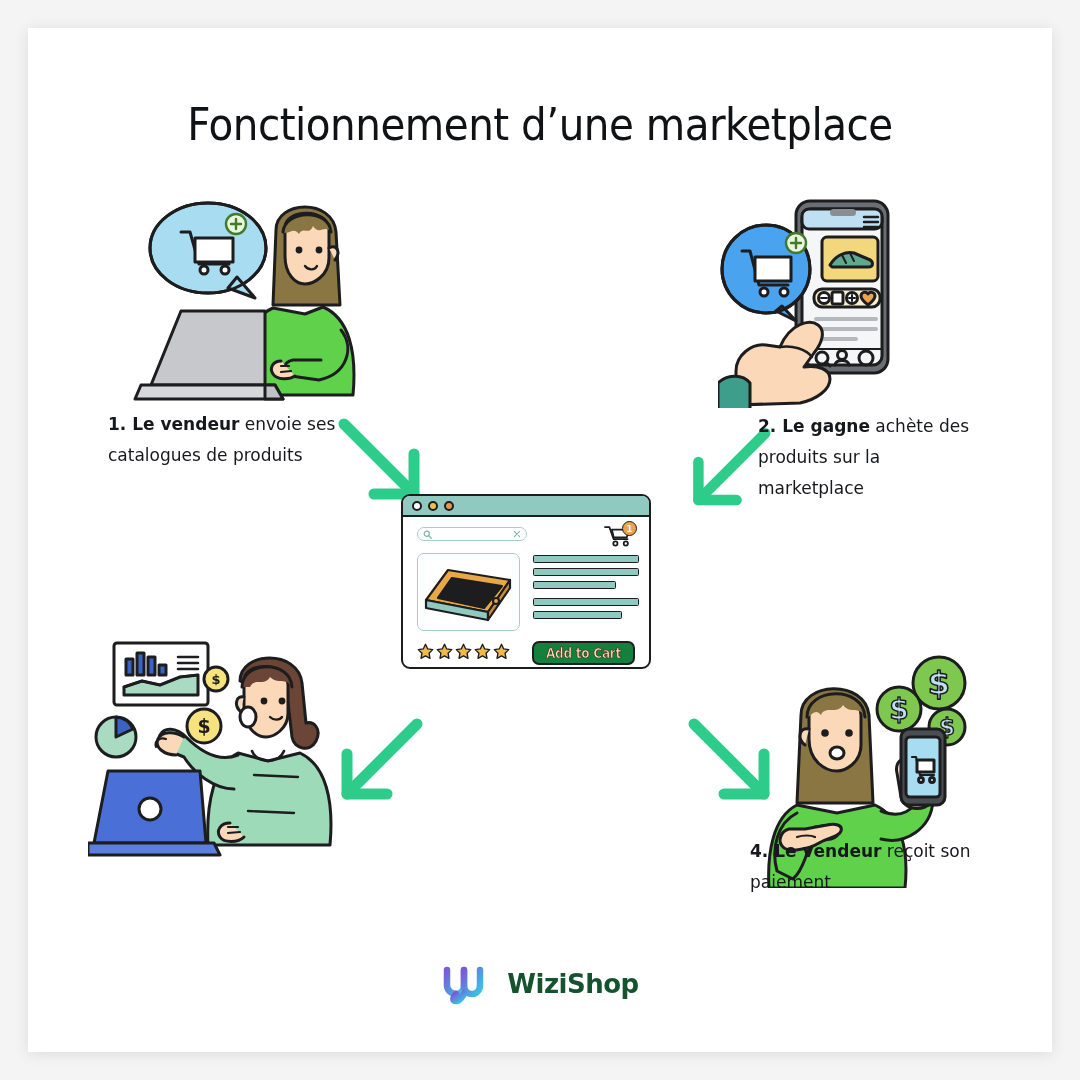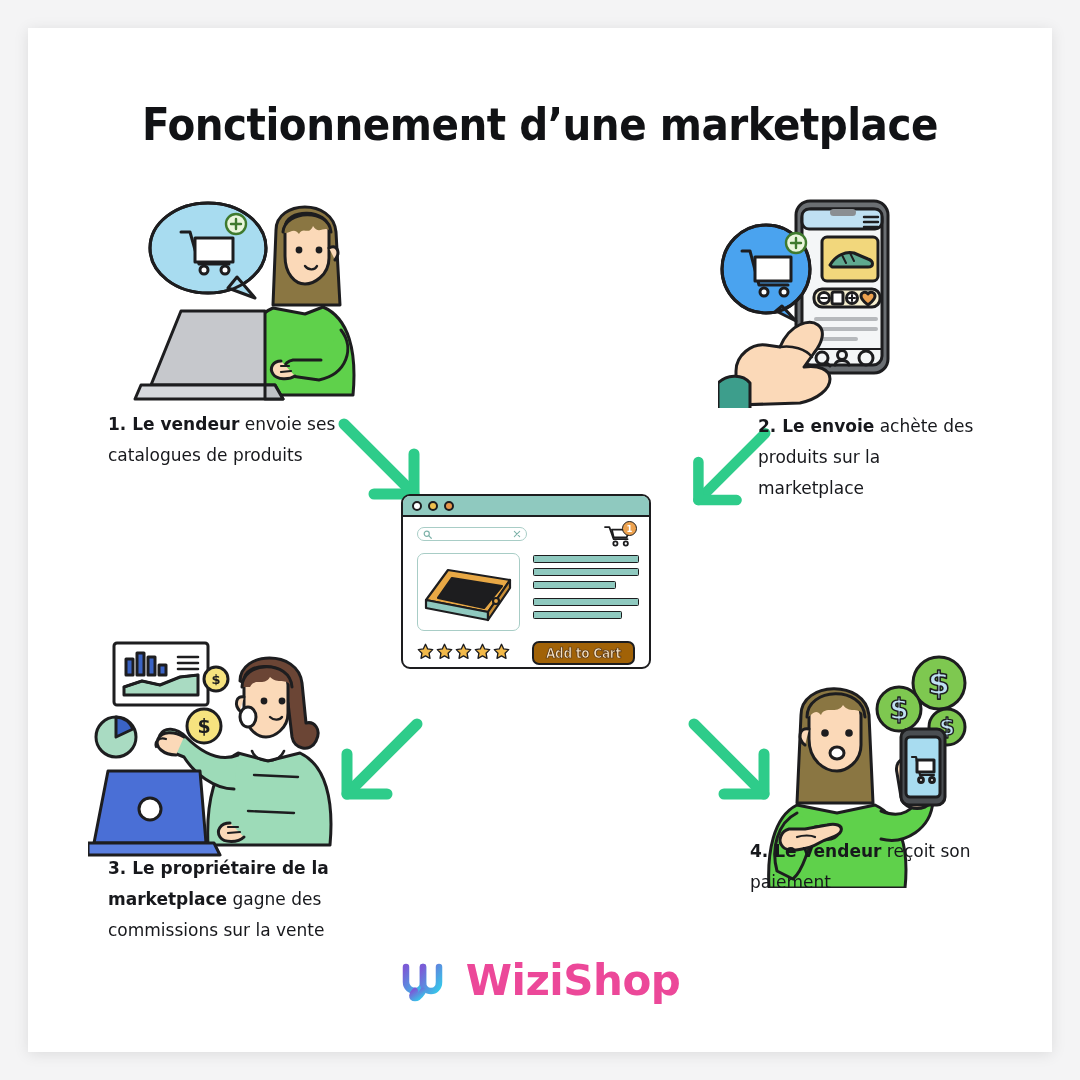--- a/index.html
+++ b/index.html
@@ -15,21 +15,21 @@
     width:1024px; height:1024px;
     background:#ffffff;
     box-shadow:0 2px 14px rgba(0,0,0,0.10);
   }
   .title {
     position:absolute;
     left:0; top:70px;
     width:100%;
     text-align:center;
     font-size:45px;
-    font-weight:bold;
+    font-weight:normal;
     color:#111215;
     letter-spacing:-0.5px;
     font-family:"DejaVu Sans Condensed","Liberation Sans", sans-serif;
   }
   .caption {
     position:absolute;
     font-size:17px;
     line-height:31px;
     color:#17181c;
     font-family:"DejaVu Sans","Liberation Sans", sans-serif;
@@ -96,37 +96,37 @@
     position:absolute; left:14px; top:36px;
     width:103px; height:78px;
     border:1.6px solid #a8cdc6; border-radius:7px;
   }
   .lines { position:absolute; left:130px; top:38px; width:106px; }
   .line { height:8px; background:#8fc9bf; border:1.5px solid #1d1d1f; border-radius:1.5px; margin-bottom:5px; }
   .stars { position:absolute; left:14px; top:126px; display:flex; gap:2px; }
   .atc {
     position:absolute; right:14px; top:124px;
     width:103px; height:24px;
-    background:#a16207; border:2.2px solid #1d1d1f;
+    background:#15803d; border:2.2px solid #1d1d1f;
     border-radius:7px;
     display:flex; align-items:center; justify-content:center;
     font-size:13.5px; font-weight:bold;
     color:#f6e2c2;
     -webkit-text-stroke:0.7px #4a2d14;
     font-family:"DejaVu Sans Condensed","Liberation Sans", sans-serif;
     letter-spacing:-0.3px;
   }
 
   
   .logo {
     position:absolute; left:0; bottom:47px; width:100%;
     display:flex; align-items:center; justify-content:center; gap:12px;
   }
   .logo-text {
-    font-size:42px; font-weight:bold; color:#ec4899;
+    font-size:26px; font-weight:bold; color:#14532d;
     font-family:"DejaVu Sans","Liberation Sans", sans-serif;
     letter-spacing:-0.5px;
   }
 </style>
 </head>
 <body>
 
 <div class="card">
 
   <div class="title">Fonctionnement d’une marketplace</div>
@@ -334,24 +334,21 @@
     <g stroke="#2ECC8A" stroke-width="11" stroke-linecap="round" stroke-linejoin="round" fill="none">
       <path d="M16 16 L86 86"></path>
       <path d="M86 46 L86 86 L46 86"></path>
     </g>
   </svg>
 
   <div class="caption cap1">
     <b><span>1.</span> <span>Le vendeur</span></b><span> envoie ses catalogues de produits</span>
   </div>
   <div class="caption cap2">
-    <b><span>2.</span> <span>Le envoie</span></b><span> achète des produits sur la marketplace</span>
-  </div>
-  <div class="caption cap3">
-    <b><span>3.</span> <span>Le propriétaire de la marketplace</span></b><span> gagne des commissions sur la vente</span>
+    <b><span>2.</span> <span>Le gagne</span></b><span> achète des produits sur la marketplace</span>
   </div>
   <div class="caption cap4">
     <b><span>4.</span> <span>Le vendeur</span></b><span> reçoit son paiement</span>
   </div>
 
   <div class="browser">
     <div class="browser-bar">
       <span class="dot w"></span>
       <span class="dot y"></span>
       <span class="dot o"></span>

